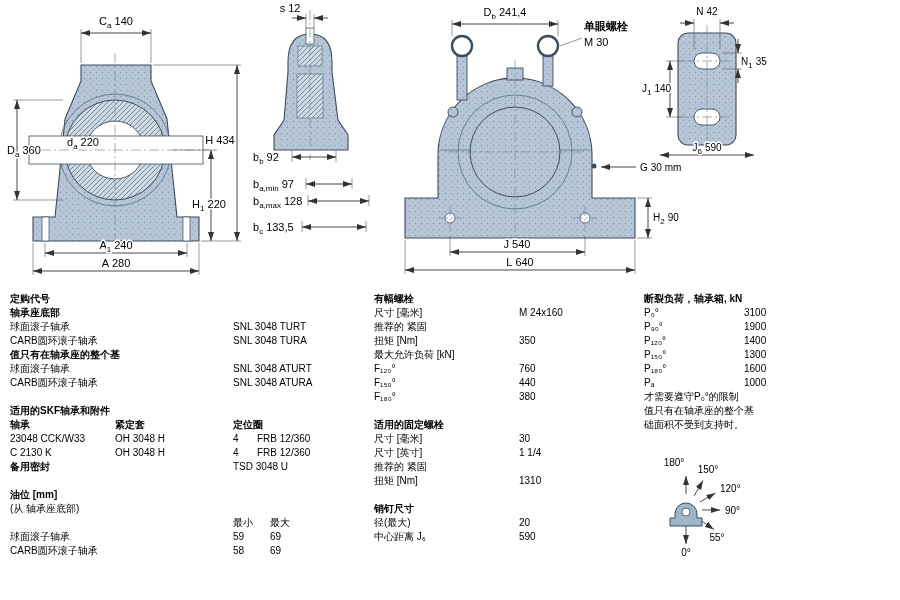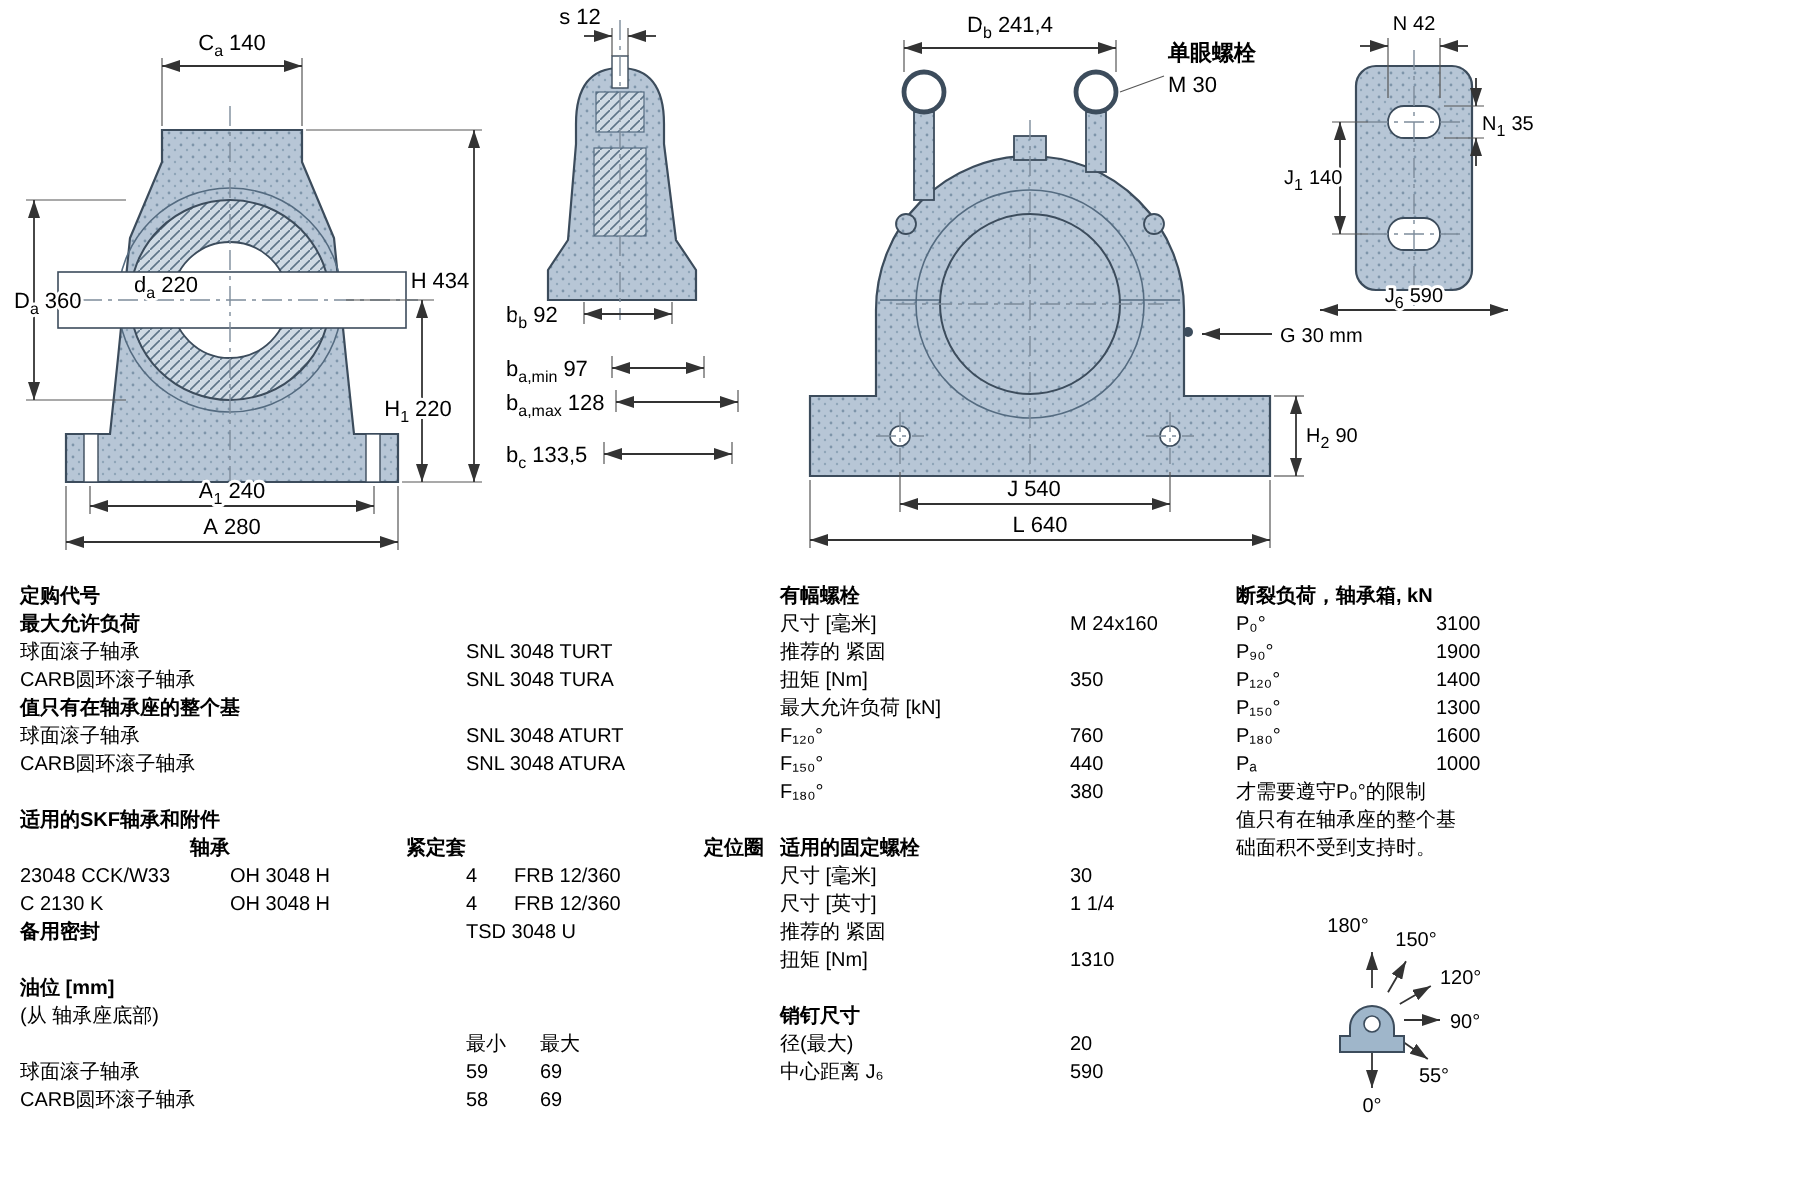--- a/index.html
+++ b/index.html
@@ -18,21 +18,21 @@
       paint-order:stroke;stroke:#fff;stroke-width:3px;stroke-linejoin:round;}
   .dts{font-size:10px;}
   .sub{font-size:8px;}
   .cn{font-family:"Liberation Sans",sans-serif;font-size:11px;fill:#000;}
   
   .col{position:absolute;top:292px;font-size:10px;line-height:14px;}
   .b{font-weight:bold;}
   .sp{height:14px;}
   .r1{display:grid;grid-template-columns:223px 1fr;}
   .r1b{display:grid;grid-template-columns:105px 118px 24px 1fr;}
-  .r1h{display:grid;grid-template-columns:105px 118px 1fr;text-align:right;}
+  .r1h{display:grid;grid-template-columns:105px 118px 1fr;}
   .r1o{display:grid;grid-template-columns:223px 37px 1fr;}
   .g2{display:grid;grid-template-columns:145px 1fr;}
   .g3{display:grid;grid-template-columns:100px 1fr;}
   .an{font-size:10px;fill:#000;font-family:"Liberation Sans",sans-serif;}
 </style>
 </head>
 <body>
 
 <svg width="0" height="0" class="abs" style="left:0;top:0" aria-hidden="true">
   <defs>
@@ -214,21 +214,21 @@
     <line class="dim" x1="30" y1="56" x2="30" y2="112"></line>
     <text class="dt dts" x="2" y="87"><tspan>J</tspan><tspan class="sub" dy="3">1</tspan><tspan dy="-3" dx="3">140</tspan></text>
 
     <line class="dim" x1="20" y1="150" x2="114" y2="150"></line>
     <text class="dt dts" x="67" y="146" text-anchor="middle"><tspan>J</tspan><tspan class="sub" dy="3">6</tspan><tspan dy="-3" dx="3">590</tspan></text>
   </g>
 </svg>
 
 <div class="col" style="left:10px;width:372px">
   <div class="b">定购代号</div>
-  <div class="b">最大允许负荷</div>
+  <div class="b">轴承座底部</div>
   <div class="r1">
       <span>球面滚子轴承</span>
       <span>SNL 3048 TURT</span>
     </div>
   <div class="r1">
       <span>CARB圆环滚子轴承</span>
       <span>SNL 3048 TURA</span>
     </div>
   <div class="b">值只有在轴承座的整个基</div>
   <div class="r1">
@@ -275,21 +275,21 @@
       <span>59</span>
       <span>69</span>
     </div>
   <div class="r1o">
       <span>CARB圆环滚子轴承</span>
       <span>58</span>
       <span>69</span>
     </div>
 </div>
 
-<div class="col" style="left:390px;width:250px">
+<div class="col" style="left:374px;width:250px">
   <div class="b">有幅螺栓</div>
   <div class="g2">
       <span>尺寸 [毫米]</span>
       <span>M 24x160</span>
     </div>
   <div class="g2">
       <span>推荐的 紧固</span>
       <span></span>
     </div>
   <div class="g2">
@@ -335,21 +335,21 @@
   <div class="g2">
       <span>径(最大)</span>
       <span>20</span>
     </div>
   <div class="g2">
       <span>中心距离 J₆</span>
       <span>590</span>
     </div>
 </div>
 
-<div class="col" style="left:618px;width:240px">
+<div class="col" style="left:644px;width:240px">
   <div class="b">断裂负荷，轴承箱, kN</div>
   <div class="g3">
       <span>P₀°</span>
       <span>3100</span>
     </div>
   <div class="g3">
       <span>P₉₀°</span>
       <span>1900</span>
     </div>
   <div class="g3">

